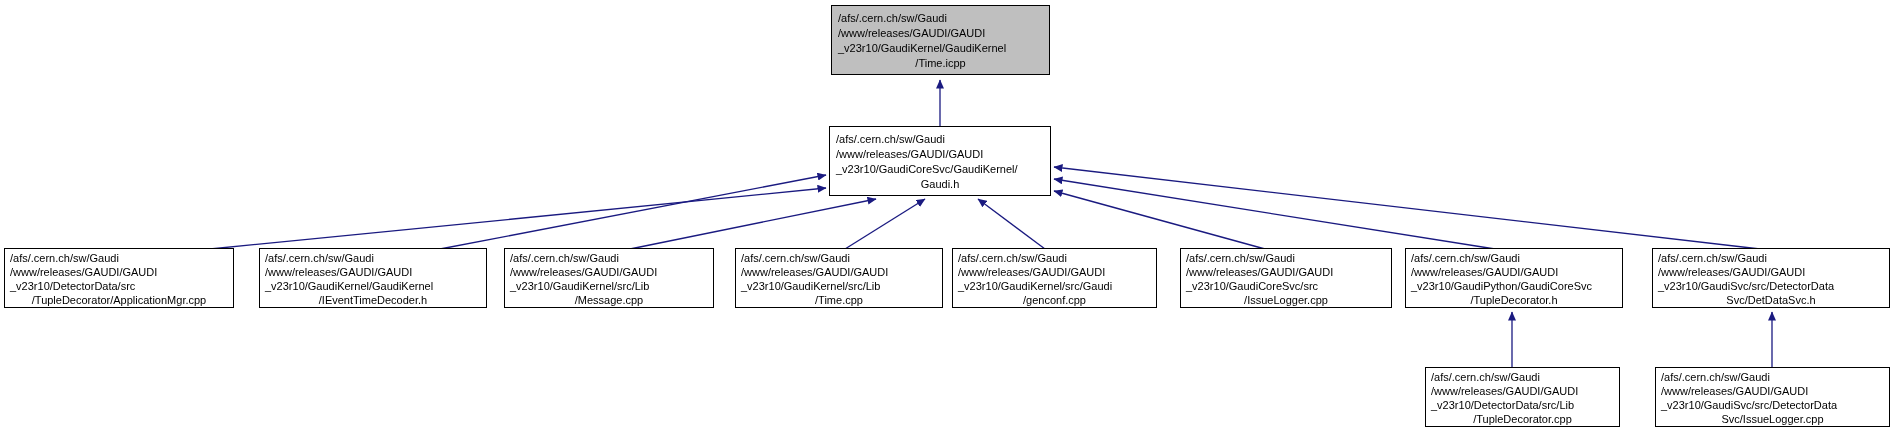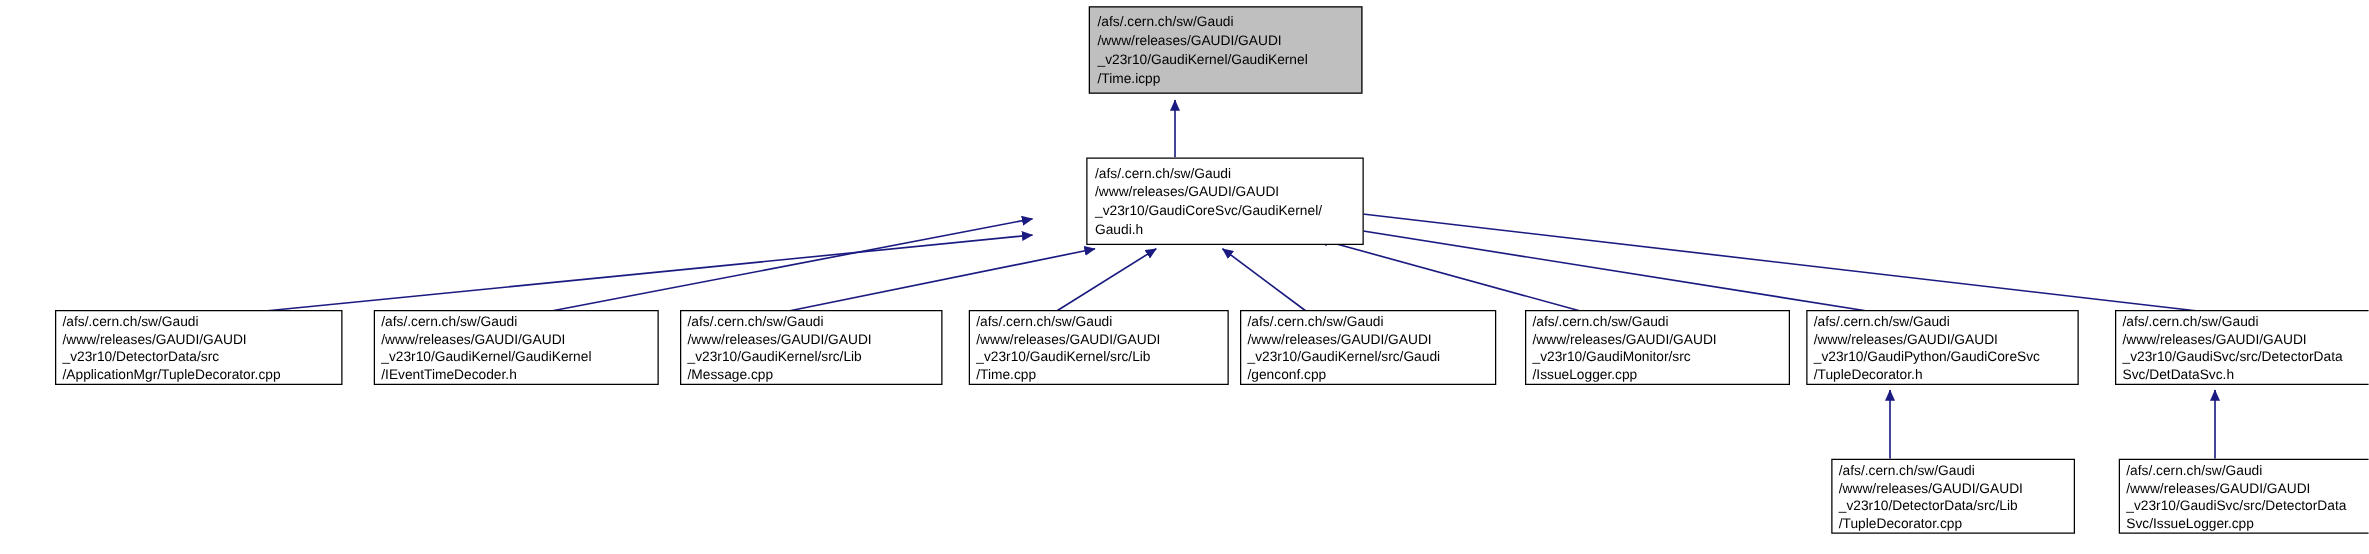--- a/index.html
+++ b/index.html
@@ -18,24 +18,23 @@
     position:absolute;
     box-sizing:border-box;
     background:#ffffff;
     border:1px solid #000000;
     color:#000000;
     font-size:11px;
     line-height:14px;
     padding:2px 5px;
     white-space:nowrap;
     cursor:pointer;
-    margin-left:40px;
   }
   .node .ln { text-align:left; }
-  .node .ln:last-child { text-align:left; }
+  .node .ln:last-child { text-align:center; }
   .node.highlight { background:#bfbfbf; }
   .node.tall { line-height:15px; padding:5px 6px; }
 
   
   #n-time-icpp          { left:831px;  top:5px;   width:219px; height:70px; }
   #n-time-h             { left:829px;  top:126px; width:222px; height:70px; }
 
   #n-applicationmgr     { left:4px;    top:248px; width:230px; height:60px; }
   #n-ieventtimedecoder  { left:259px;  top:248px; width:228px; height:60px; }
   #n-message            { left:504px;  top:248px; width:210px; height:60px; }
@@ -85,21 +84,21 @@
       <div class="ln">/afs/.cern.ch/sw/Gaudi</div>
       <div class="ln">/www/releases/GAUDI/GAUDI</div>
       <div class="ln">_v23r10/GaudiCoreSvc/GaudiKernel/</div>
       <div class="ln">Gaudi.h</div>
     </div>
 
   <div class="node" id="n-applicationmgr">
       <div class="ln">/afs/.cern.ch/sw/Gaudi</div>
       <div class="ln">/www/releases/GAUDI/GAUDI</div>
       <div class="ln">_v23r10/DetectorData/src</div>
-      <div class="ln">/ApplicationMgr/TupleDecorator.cpp</div>
+      <div class="ln">/TupleDecorator/ApplicationMgr.cpp</div>
     </div>
 
   <div class="node" id="n-ieventtimedecoder">
       <div class="ln">/afs/.cern.ch/sw/Gaudi</div>
       <div class="ln">/www/releases/GAUDI/GAUDI</div>
       <div class="ln">_v23r10/GaudiKernel/GaudiKernel</div>
       <div class="ln">/IEventTimeDecoder.h</div>
     </div>
 
   <div class="node" id="n-message">
@@ -119,21 +118,21 @@
   <div class="node" id="n-genconf">
       <div class="ln">/afs/.cern.ch/sw/Gaudi</div>
       <div class="ln">/www/releases/GAUDI/GAUDI</div>
       <div class="ln">_v23r10/GaudiKernel/src/Gaudi</div>
       <div class="ln">/genconf.cpp</div>
     </div>
 
   <div class="node" id="n-issuelogger">
       <div class="ln">/afs/.cern.ch/sw/Gaudi</div>
       <div class="ln">/www/releases/GAUDI/GAUDI</div>
-      <div class="ln">_v23r10/GaudiMonitor/src</div>
+      <div class="ln">_v23r10/GaudiCoreSvc/src</div>
       <div class="ln">/IssueLogger.cpp</div>
     </div>
 
   <div class="node" id="n-tupledecorator-h">
       <div class="ln">/afs/.cern.ch/sw/Gaudi</div>
       <div class="ln">/www/releases/GAUDI/GAUDI</div>
       <div class="ln">_v23r10/GaudiPython/GaudiCoreSvc</div>
       <div class="ln">/TupleDecorator.h</div>
     </div>
 

